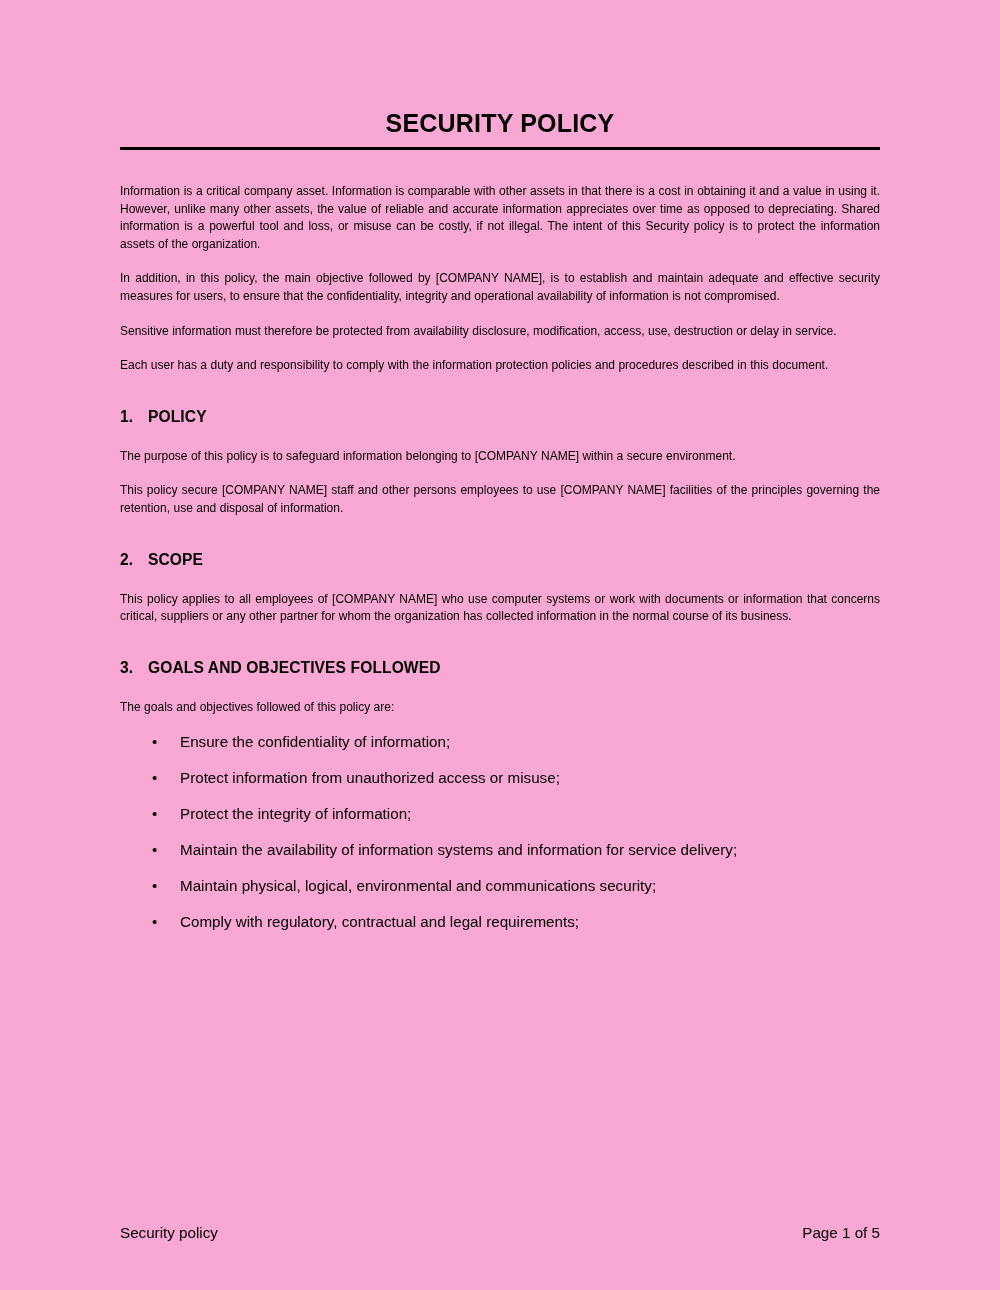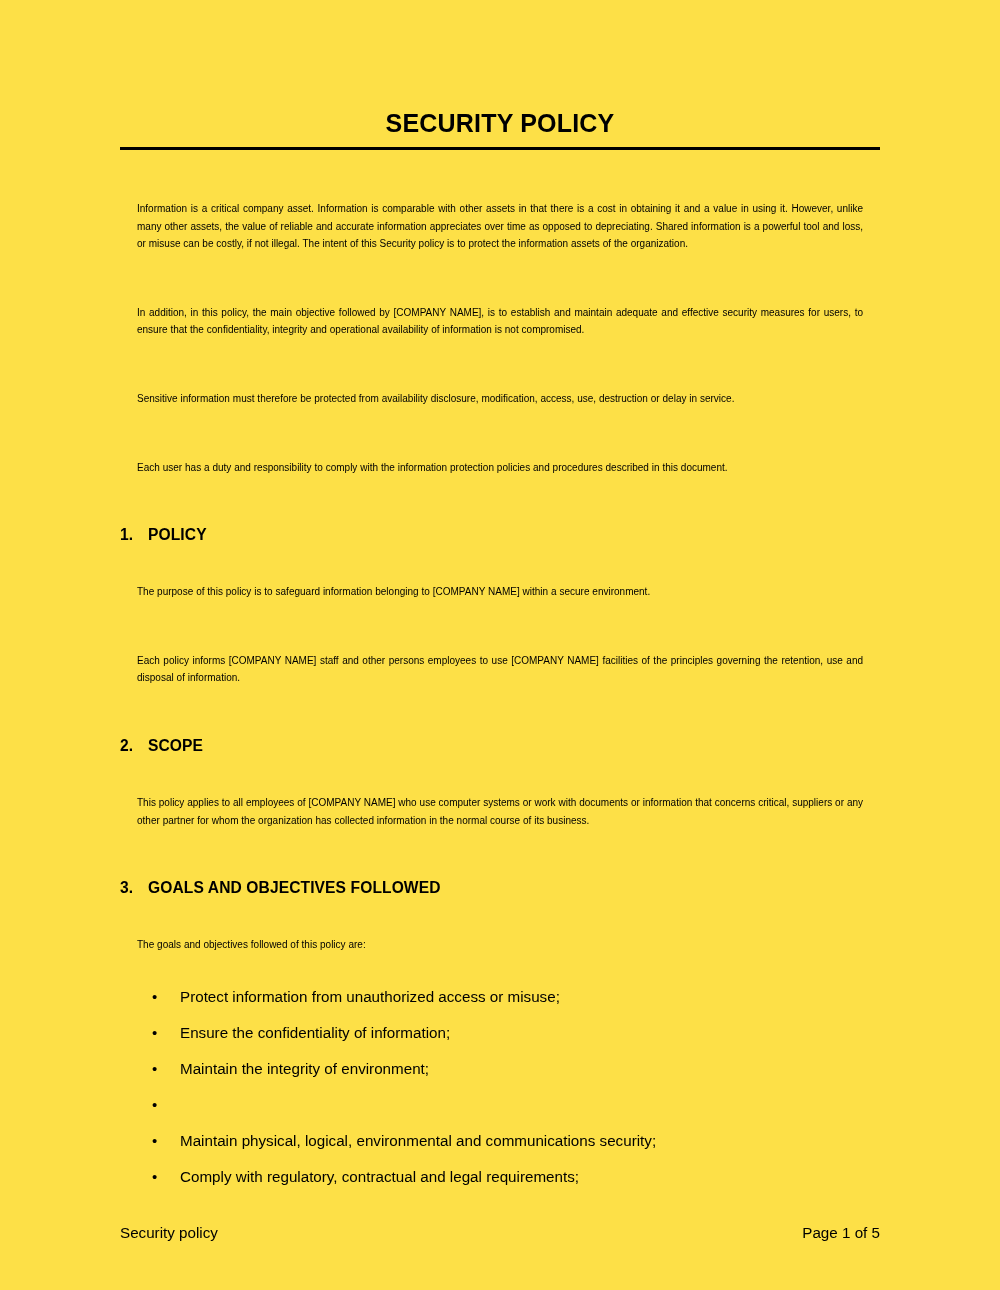--- a/index.html
+++ b/index.html
@@ -12,21 +12,21 @@
     height: 1290px;
     font-family: "Liberation Sans", sans-serif;
     color: #000000;
     -webkit-font-smoothing: antialiased;
   }
 
   .page {
     position: relative;
     width: 1000px;
     height: 1290px;
-    background: #fde047;
+    background: #f9a8d4;
     box-sizing: border-box;
   }
 
   .content {
     position: absolute;
     left: 120px;
     top: 0;
     width: 760px;
   }
 
@@ -44,24 +44,24 @@
 
   .title-rule {
     margin-top: 9px;
     height: 3px;
     background: #000000;
     width: 760px;
   }
 
   
   .para {
-    font-size: 10px;
+    font-size: 12px;
     line-height: 17.6px;
     text-align: justify;
-    margin: 17px;
+    margin: 0;
     font-stretch: condensed;
     word-spacing: 0.1px;
   }
 
   .spacer-para { height: 17px; }
   .spacer-sec  { height: 33px; }
   .spacer-sec-sm { height: 22px; }
 
   b, .bold { font-weight: normal; }
 
@@ -148,51 +148,52 @@
 
     <div id="sections-block">
         <div class="spacer-sec"></div>
         <div class="section-heading">
           <span class="num">1.</span>
           <span class="label">POLICY</span>
         </div>
         <div class="spacer-sec-sm"></div>
         <p class="para"><span>The purpose of this policy is to safeguard information belonging to </span><span class="bold">[COMPANY NAME]</span><span> within a secure environment.</span></p>
         <div class="spacer-para"></div>
-        <p class="para"><span>Each policy informs </span><span class="bold">[COMPANY NAME]</span><span> staff and other persons employees to use </span><span class="bold">[COMPANY NAME]</span><span> facilities of the principles governing the retention, use and disposal of information.</span></p>
+        <p class="para"><span>This policy secure </span><span class="bold">[COMPANY NAME]</span><span> staff and other persons employees to use </span><span class="bold">[COMPANY NAME]</span><span> facilities of the principles governing the retention, use and disposal of information.</span></p>
         <div class="spacer-sec"></div>
         <div class="section-heading">
           <span class="num">2.</span>
           <span class="label">SCOPE</span>
         </div>
         <div class="spacer-sec-sm"></div>
         <p class="para"><span>This policy applies to all employees of </span><span class="bold">[COMPANY NAME]</span><span> who use computer systems or work with documents or information that concerns critical, suppliers or any other partner for whom the organization has collected information in the normal course of its business.</span></p>
         <div class="spacer-sec"></div>
         <div class="section-heading">
           <span class="num">3.</span>
           <span class="label">GOALS AND OBJECTIVES FOLLOWED</span>
         </div>
         <div class="spacer-sec-sm"></div>
         <p class="para"><span>The goals and objectives followed of this policy are:</span></p>
         <div class="spacer-para"></div>
         <ul class="bullets">
           <li class="bullet-item">
             <span class="bullet-dot"></span>
+            <span class="bullet-text">Ensure the confidentiality of information;</span>
+          </li>
+          <li class="bullet-item">
+            <span class="bullet-dot"></span>
             <span class="bullet-text">Protect information from unauthorized access or misuse;</span>
           </li>
           <li class="bullet-item">
             <span class="bullet-dot"></span>
-            <span class="bullet-text">Ensure the confidentiality of information;</span>
-          </li>
-          <li class="bullet-item">
-            <span class="bullet-dot"></span>
-            <span class="bullet-text">Maintain the integrity of environment;</span>
-          </li>
-          <li class="bullet-item">
-            <span class="bullet-dot"></span>
+            <span class="bullet-text">Protect the integrity of information;</span>
+          </li>
+          <li class="bullet-item">
+            <span class="bullet-dot"></span>
+            <span class="bullet-text">Maintain the availability of information systems and information for service delivery;</span>
           </li>
           <li class="bullet-item">
             <span class="bullet-dot"></span>
             <span class="bullet-text">Maintain physical, logical, environmental and communications security;</span>
           </li>
           <li class="bullet-item">
             <span class="bullet-dot"></span>
             <span class="bullet-text">Comply with regulatory, contractual and legal requirements;</span>
           </li>
         </ul>

